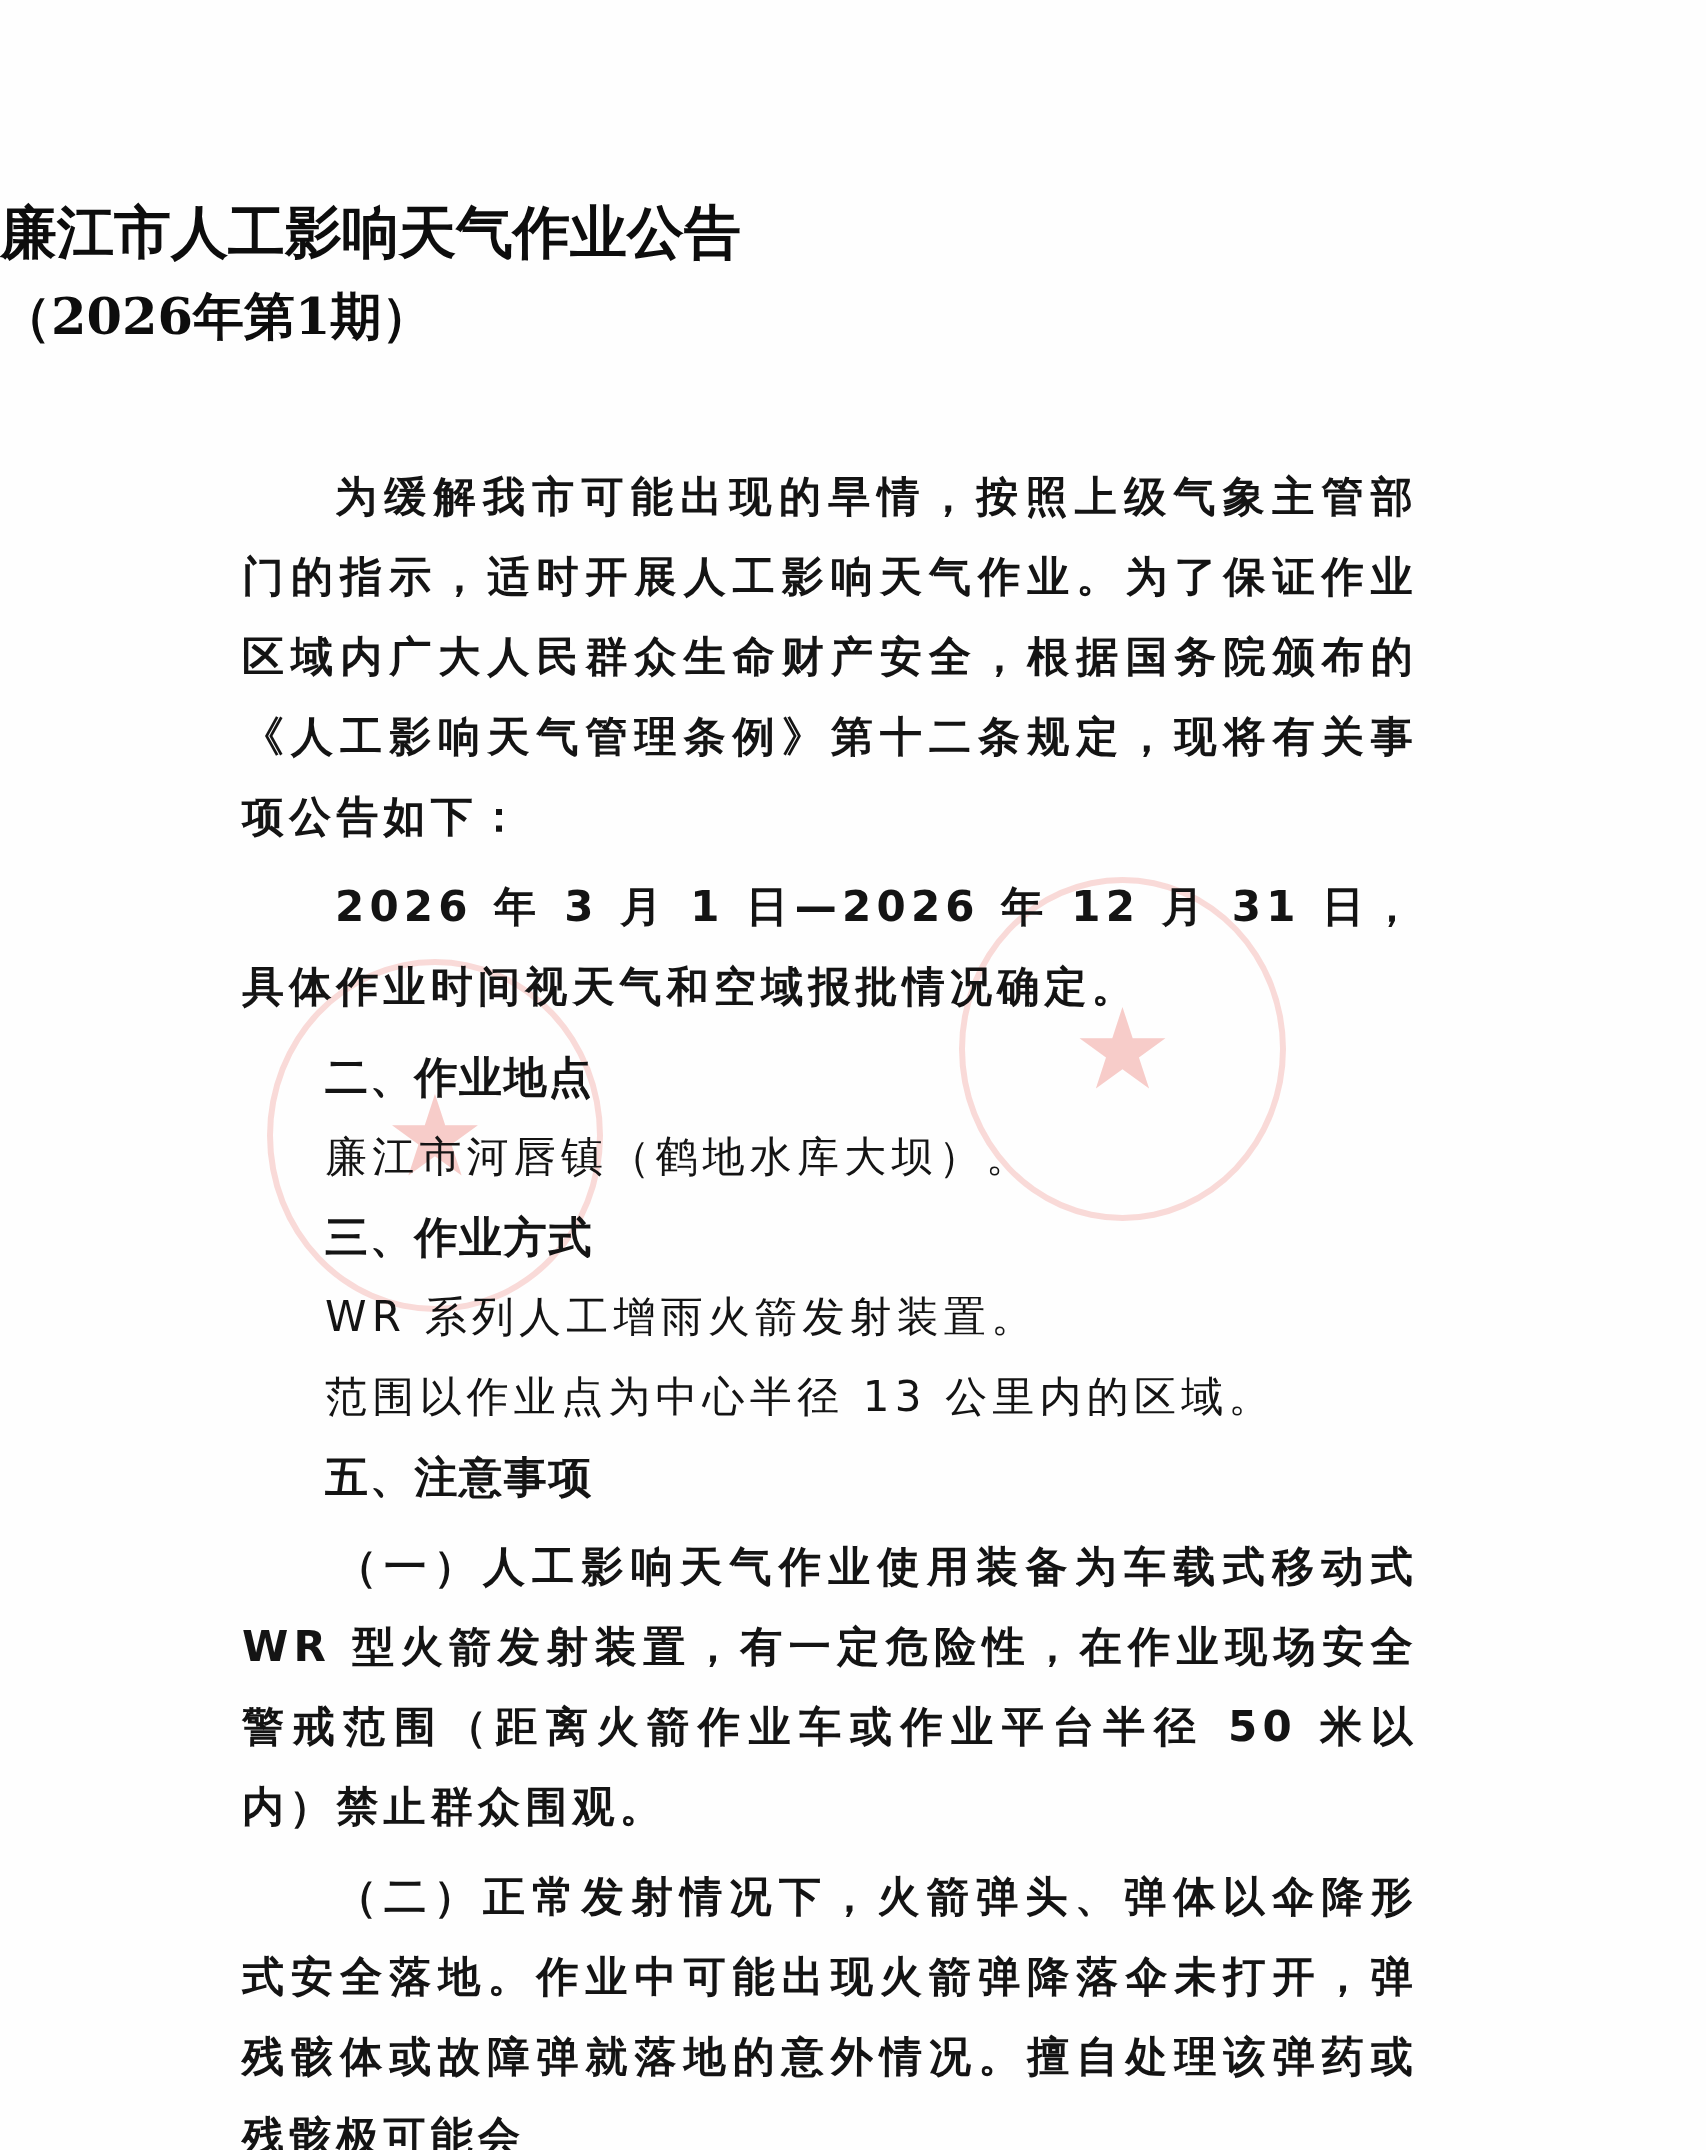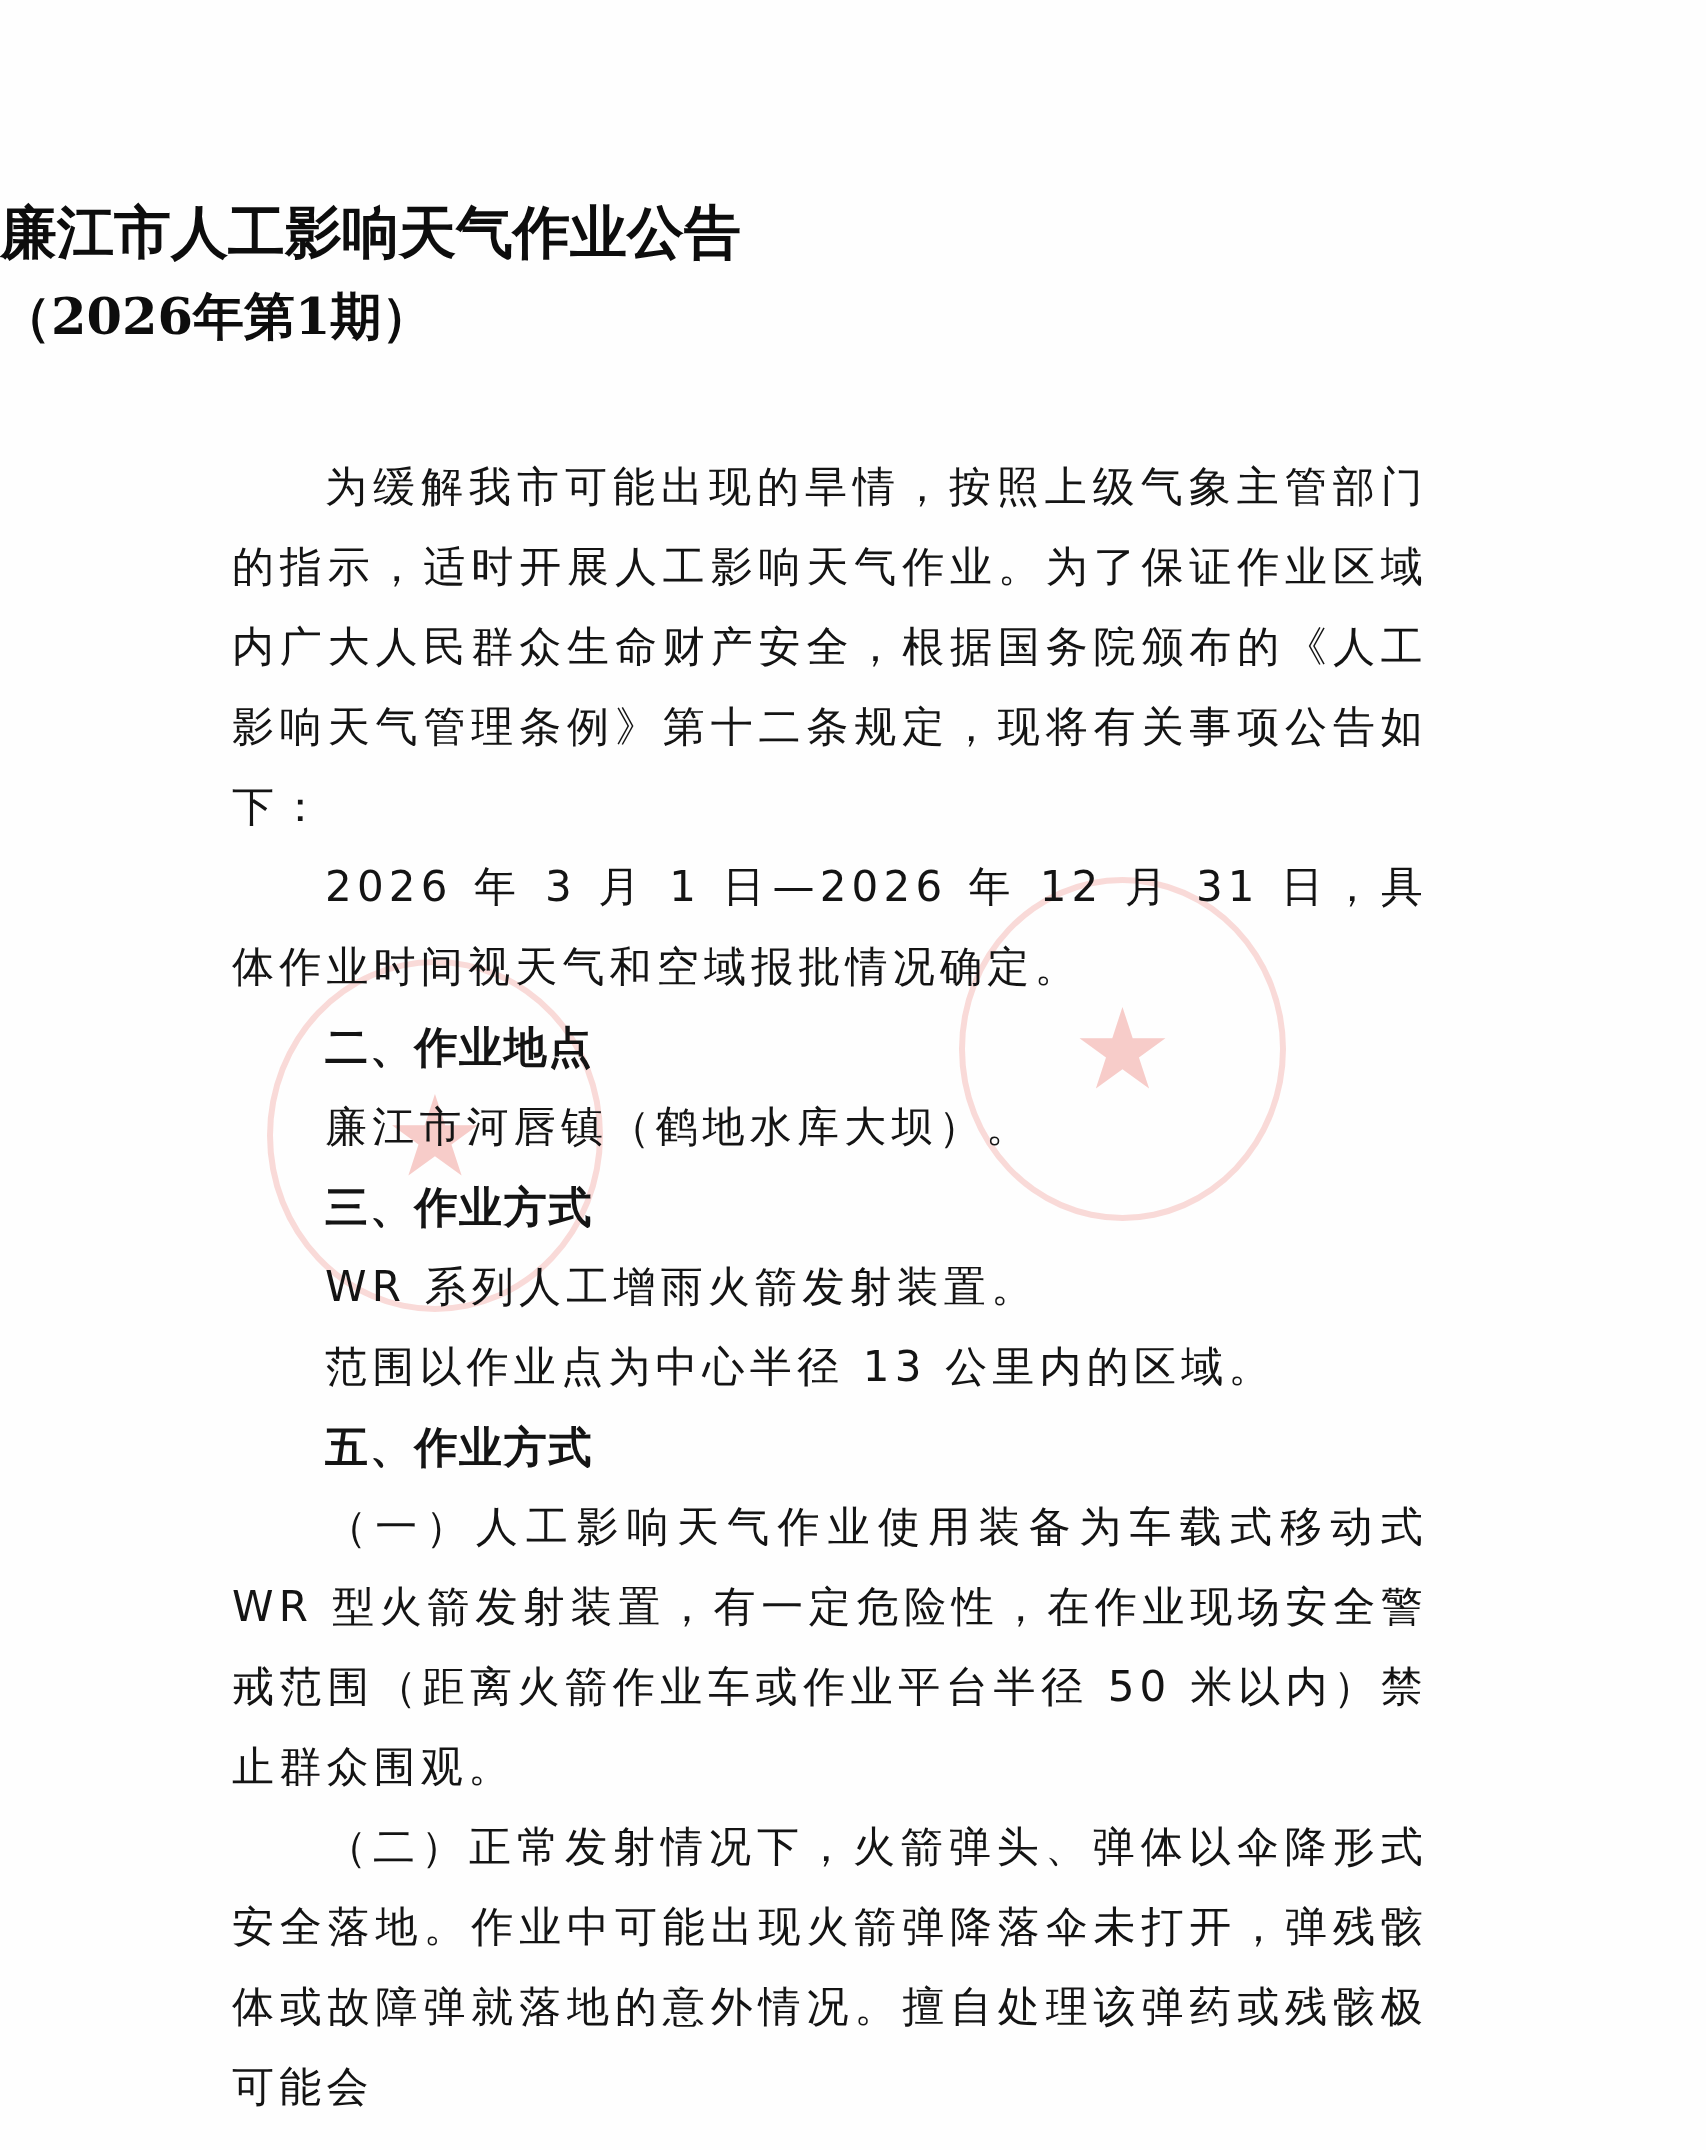--- a/index.html
+++ b/index.html
@@ -75,21 +75,22 @@
       left: 232px;
       width: 1196px;
       top: 447px;
       font-size: 42px;
       line-height: 80px;
       letter-spacing: 5.2px;
       text-align: justify;
     }
     .para {
       text-indent: 93px;
-      margin: 0;
+      margin: 10px;
+      font-weight: bold;
     }
     .heading {
       font-weight: bold;
       font-size: 43px;
       text-indent: 93px;
       margin: 0;
       line-height: 80px;
       letter-spacing: 1.7px;
     }
     .line-indent {
@@ -123,19 +124,19 @@
     <p class="para">2026 年 3 月 1 日—2026 年 12 月 31 日，具体作业时间视天气和空域报批情况确定。</p>
 
     <p class="heading">二、作业地点</p>
     <p class="line-indent">廉江市河唇镇（鹤地水库大坝）。</p>
 
     <p class="heading">三、作业方式</p>
     <p class="line-indent">WR 系列人工增雨火箭发射装置。</p>
 
     <p class="line-indent">范围以作业点为中心半径 13 公里内的区域。</p>
 
-    <p class="heading">五、作业方式</p>
+    <p class="heading">五、注意事项</p>
     <p class="para">（一）人工影响天气作业使用装备为车载式移动式 WR 型火箭发射装置，有一定危险性，在作业现场安全警戒范围（距离火箭作业车或作业平台半径 50 米以内）禁止群众围观。</p>
     <p class="para">（二）正常发射情况下，火箭弹头、弹体以伞降形式安全落地。作业中可能出现火箭弹降落伞未打开，弹残骸体或故障弹就落地的意外情况。擅自处理该弹药或残骸极可能会</p>
   </div>
 
 </div>
 
 
 </body></html>

